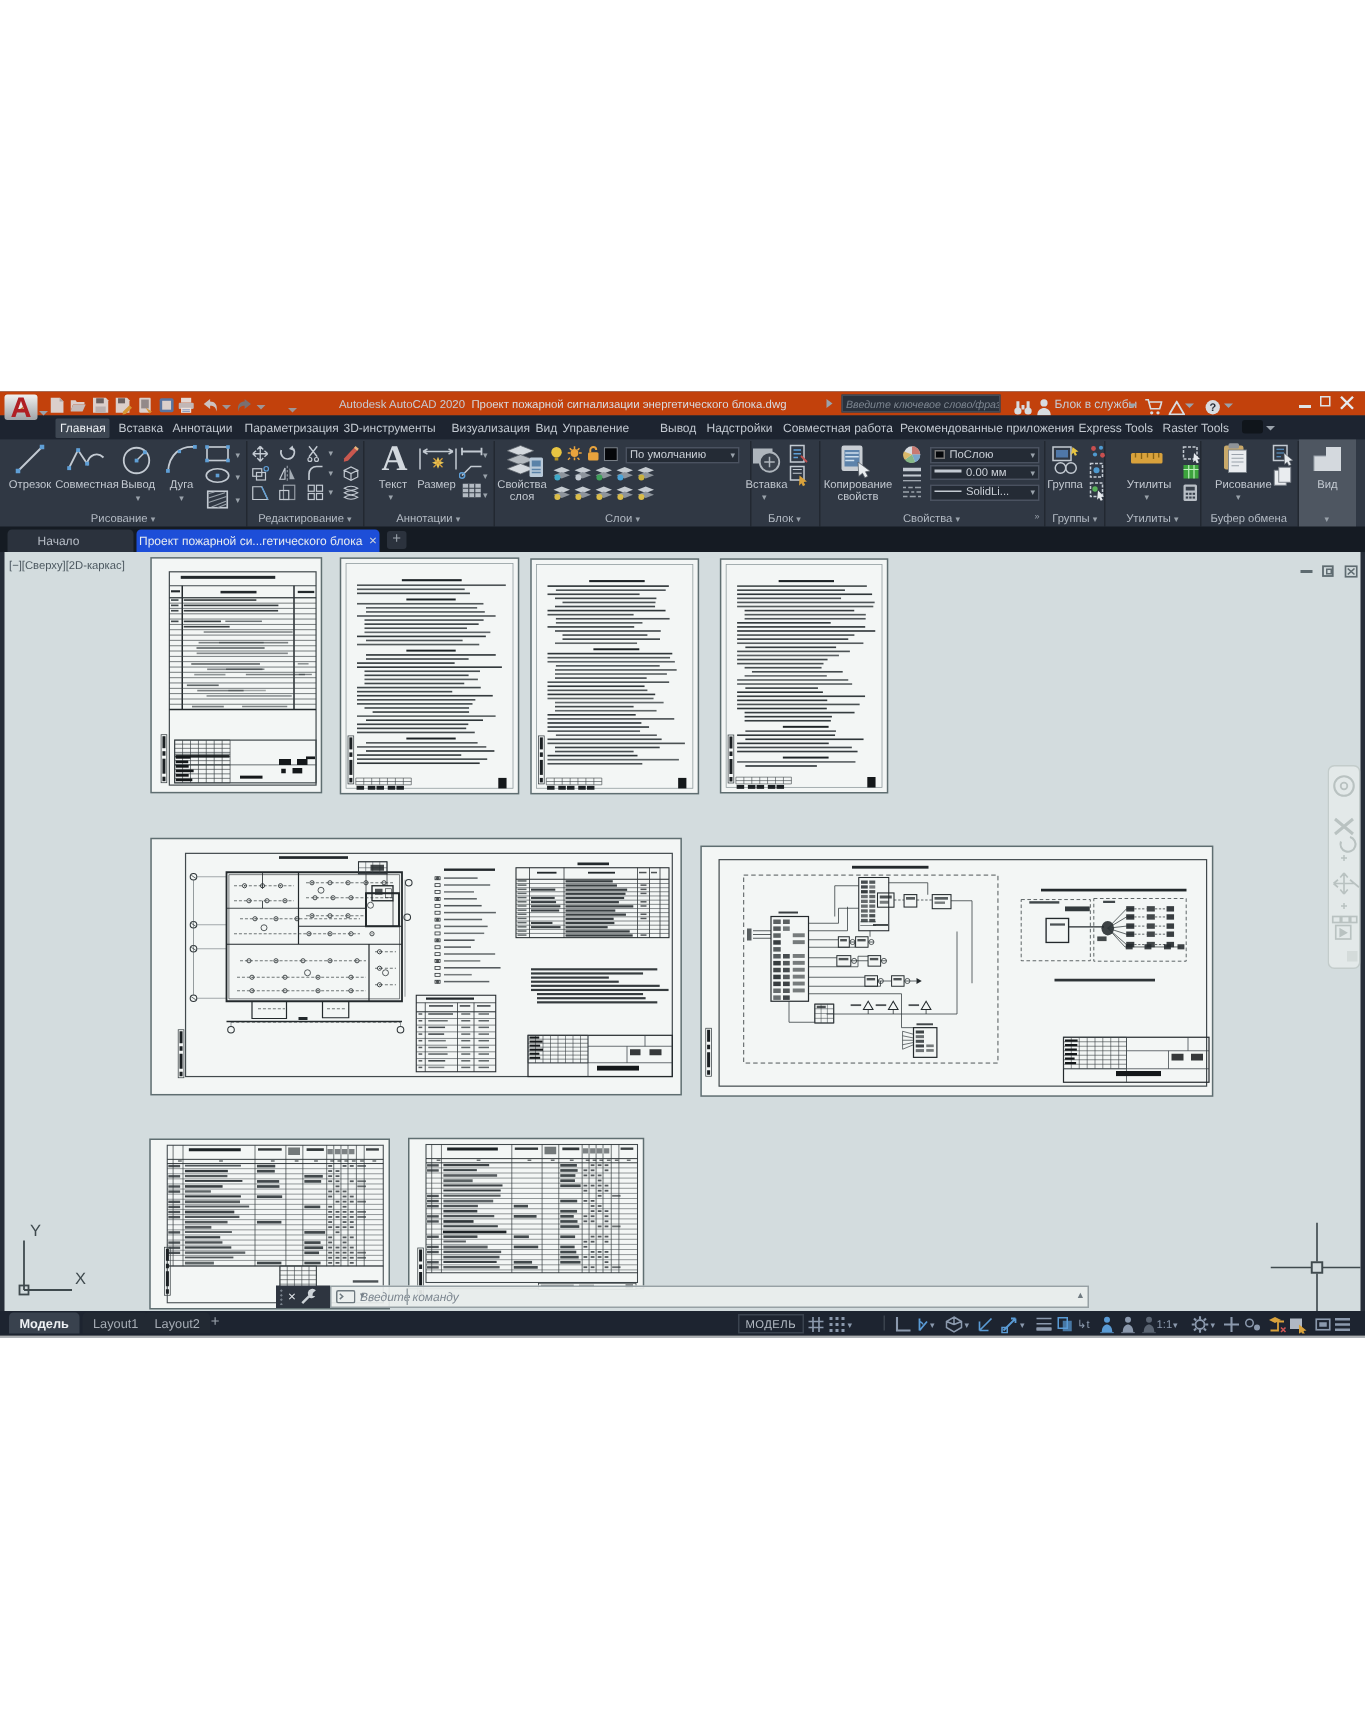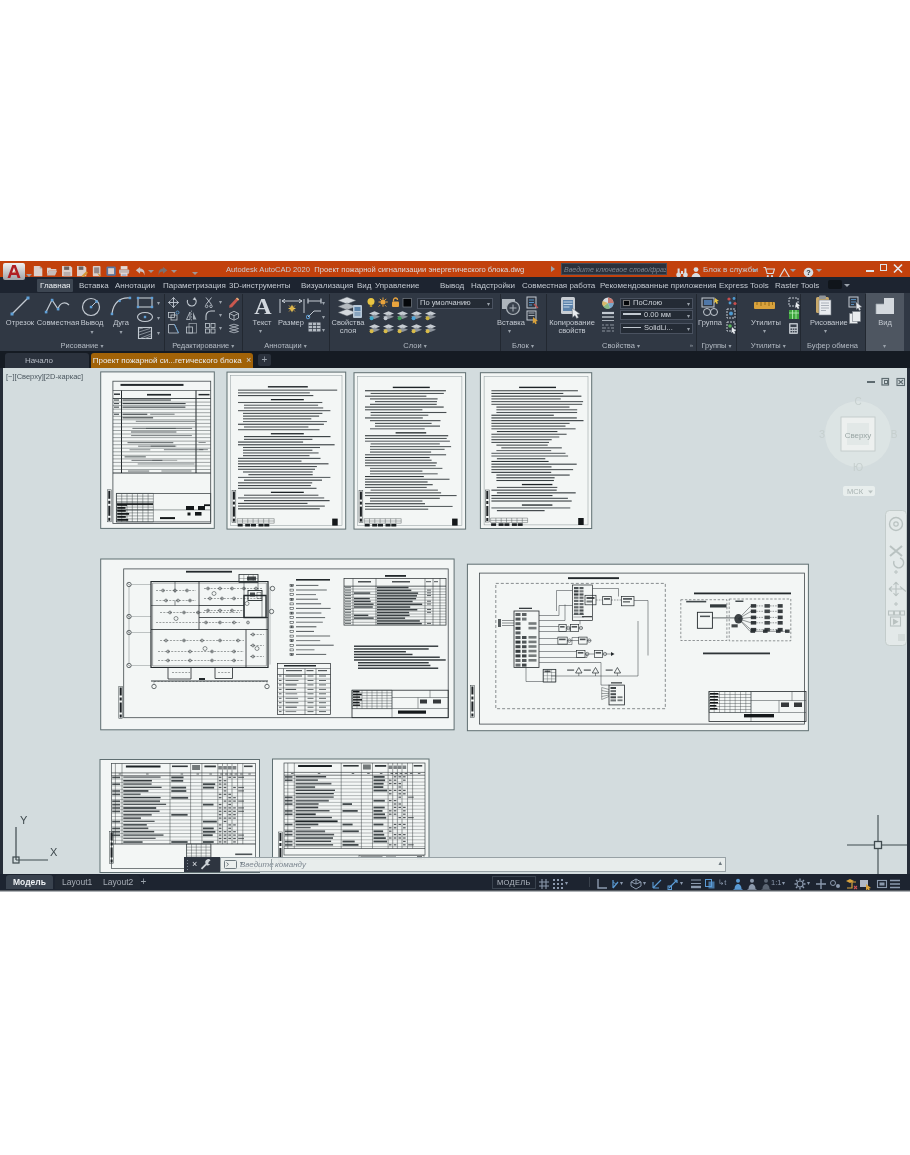--- a/index.html
+++ b/index.html
@@ -24,21 +24,21 @@
 .pbtn .plbl{position:relative;left:0;width:100%}
 .pcaret{position:absolute;left:0;right:0;margin:auto;top:33px;color:#9aa2ab;font-size:6px}
 .pcap{position:absolute;top:47px;height:12px;line-height:11px;font-size:7.5px;color:#b4bbc4;text-align:center}
 .pcap span{font-size:6px;color:#9aa2ab}
 .ldrop{position:absolute;height:10.5px;background:#242b35;border:1px solid #4a5260;font-size:7.5px;color:#ccd1d8;line-height:8.5px;padding:0 2px;white-space:nowrap}
 .ldrop .dcaret{position:absolute;right:2px;top:1px;font-size:6px;color:#9aa2ab}
 .ldrop .sw{display:inline-block;width:7px;height:6px;background:#05070a;border:0.5px solid #777;margin-right:3px;vertical-align:-1px}
 .ldrop .ln{display:inline-block;width:18px;height:1.5px;background:#c3cad2;margin-right:3px;vertical-align:2px}
 .ftabs{position:absolute;left:0;top:90px;width:910px;height:16.5px;background:#151b23}
 .ftab{position:absolute;top:1.5px;height:15.5px;line-height:15px;background:#2b323d;color:#b8bec7;font-size:8px;text-align:center;border-radius:3px 3px 0 0;white-space:nowrap;overflow:hidden}
-.ftab.active{background:#a16207;color:#e8ecf0}
+.ftab.active{background:#1d4ed8;color:#e8ecf0}
 .ftab .x{color:#cdd3da;font-size:9px}
 .plus{position:absolute;left:258px;top:3px;width:13px;height:12px;background:#2b323d;color:#9aa2ab;font-size:10px;line-height:11px;text-align:center;border-radius:2px}
 .canvas{position:absolute;left:3px;top:106.5px;width:904px;height:507.5px;background:#d3dcde;overflow:hidden}
 .vplabel{position:absolute;left:3px;top:4.5px;font-size:7.5px;color:#4a565e}
 .vpbtns{position:absolute;left:863px;top:5px}
 .vcube{position:absolute;left:814px;top:26.5px}
 .navbar{position:absolute;left:882px;top:142px}
 .ucs{position:absolute;left:5px;top:446px}
 .xhair{position:absolute;left:844px;top:447px}
 .cmdbar{position:absolute;left:184px;top:595.5px;width:542px;height:15px;display:flex}
@@ -1597,33 +1597,20 @@
           <g stroke="#5e6b70" fill="none">
             <rect x="16" y="1.5" width="6.5" height="6.5" stroke-width="1.2"></rect>
             <rect x="18.5" y="3.5" width="3" height="3" stroke-width="1"></rect>
           </g>
           <g stroke="#5e6b70" stroke-width="1.1">
             <rect x="31" y="1.5" width="7.5" height="7" fill="none"></rect>
             <path d="M32.5 3 l4.5 4 M37 3 l-4.5 4"></path>
           </g>
         </svg></div>
 
-<div class="vcube"><svg width="92" height="108" viewBox="0 0 92 108">
-      <circle cx="41" cy="40" r="33" fill="#e6ebea" opacity="0.5"></circle>
-      <rect x="24" y="23" width="34" height="34" fill="#edf0ef" stroke="#c2cbca" stroke-width="0.9"></rect>
-      <rect x="30" y="29" width="22" height="22" fill="#e2e8e7"></rect>
-      <text x="41" y="43.5" text-anchor="middle" font-size="8" fill="#9aa6a5" font-family="Liberation Sans,sans-serif">Сверху</text>
-      <text x="41" y="11" text-anchor="middle" font-size="10" fill="#c6cfce" font-family="Liberation Sans,sans-serif">С</text>
-      <text x="5" y="44" text-anchor="middle" font-size="10" fill="#c6cfce" font-family="Liberation Sans,sans-serif">З</text>
-      <text x="77" y="44" text-anchor="middle" font-size="10" fill="#c6cfce" font-family="Liberation Sans,sans-serif">В</text>
-      <text x="41" y="77" text-anchor="middle" font-size="10" fill="#c6cfce" font-family="Liberation Sans,sans-serif">Ю</text>
-      <rect x="26" y="92" width="32" height="10" rx="2" fill="#eaefee" opacity="0.9"></rect>
-      <text x="38" y="100" text-anchor="middle" font-size="7.5" fill="#a7b2b1" font-family="Liberation Sans,sans-serif">МСК</text>
-      <path d="M51 96.5 l5 0 -2.5 3 Z" fill="#b9c2c1"></path>
-      </svg></div>
 
 <div class="navbar"><svg width="22" height="136" viewBox="0 0 22 136">
       <rect x="0.5" y="0.5" width="21" height="135" rx="4" fill="#e7ecebcc" stroke="#c3cccb"></rect>
       <circle cx="11" cy="14" r="6.5" fill="none" stroke="#b9c2c1" stroke-width="1.4"></circle>
       <circle cx="11" cy="14" r="2.2" fill="none" stroke="#b9c2c1" stroke-width="1.2"></circle>
       <path d="M5 36 l12 10 M17 36 l-12 10" stroke="#b9c2c1" stroke-width="2"></path>
       <path d="M15 48 a5 5 0 1 1-6 3" fill="none" stroke="#b9c2c1" stroke-width="1.4"></path>
       <path d="M9 62 h4 M11 60 v4" stroke="#b9c2c1" stroke-width="1"></path>
       <path d="M11 72 v14 M4 79 h14 M11 72 l-2.5 3 M11 72 l2.5 3 M11 86 l-2.5-3 M11 86 l2.5-3 M4 79 l3-2.5 M4 79 l3 2.5 M18 79 l-3-2.5 M18 79 l3 2.5" stroke="#b9c2c1" stroke-width="1.1" fill="none"></path>
       <path d="M9 94 h4 M11 92 v4" stroke="#b9c2c1" stroke-width="1"></path>

